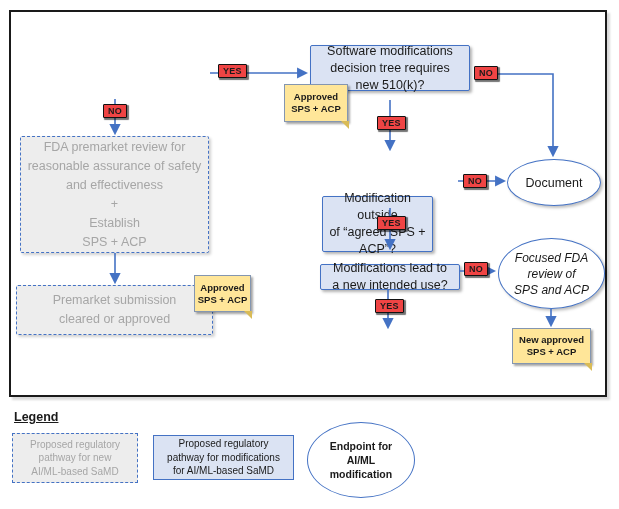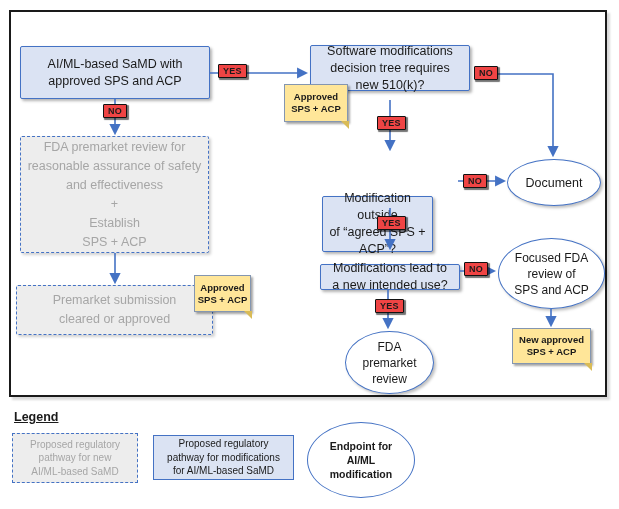--- a/index.html
+++ b/index.html
@@ -83,24 +83,20 @@
       <path d="M390,100 V149" marker-end="url(#ah)"></path>
       <path d="M493,74 H553 V155" marker-end="url(#ah)"></path>
       <path d="M458,181 H504" marker-end="url(#ah)"></path>
       <path d="M390,208 V248" marker-end="url(#ah)"></path>
       <path d="M460,271 H494" marker-end="url(#ah)"></path>
       <path d="M388,289 V327" marker-end="url(#ah)"></path>
       <path d="M551,309 V325" marker-end="url(#ah)"></path>
     </g>
   </svg>
 
-  <div class="node blue" style="left:20px;top:46px;width:190px;height:53px;">
-    <span class="txt">AI/ML-based SaMD with
-approved SPS and ACP</span>
-  </div>
 
   <div class="node blue" style="left:310px;top:45px;width:160px;height:46px;">
     <span class="txt">Software modifications
 decision tree requires
 new 510(k)?</span>
   </div>
 
   <div class="node blue" style="left:322px;top:152px;width:111px;height:56px;margin-top:44px;">
     <span class="txt">Modification outside
 of “agreed SPS +
@@ -123,31 +119,26 @@
 
   <div class="node dashed" style="left:16px;top:285px;width:197px;height:50px;">
     <span class="txt">Premarket submission
 cleared or approved</span>
   </div>
 
   <div class="ellipse" style="left:507px;top:159px;width:94px;height:47px;font-size:12.5px;">
     <span class="txt">Document</span>
   </div>
 
-  <div class="ellipse" style="left:498px;top:238px;width:107px;height:71px;">
+  <div class="ellipse" style="left:498px;top:238px;width:107px;height:71px;font-style:italic;">
     <span class="txt">Focused FDA
 review of
 SPS and ACP</span>
   </div>
 
-  <div class="ellipse" style="left:345px;top:331px;width:89px;height:63px;">
-    <span class="txt">FDA
-premarket
-review</span>
-  </div>
 
   <div class="sticky" style="left:284px;top:84px;width:64px;height:38px;">
     <span class="txt">Approved
 SPS + ACP</span>
     <span class="fold"></span>
   </div>
 
   <div class="sticky" style="left:194px;top:275px;width:57px;height:37px;">
     <span class="txt">Approved
 SPS + ACP</span>

